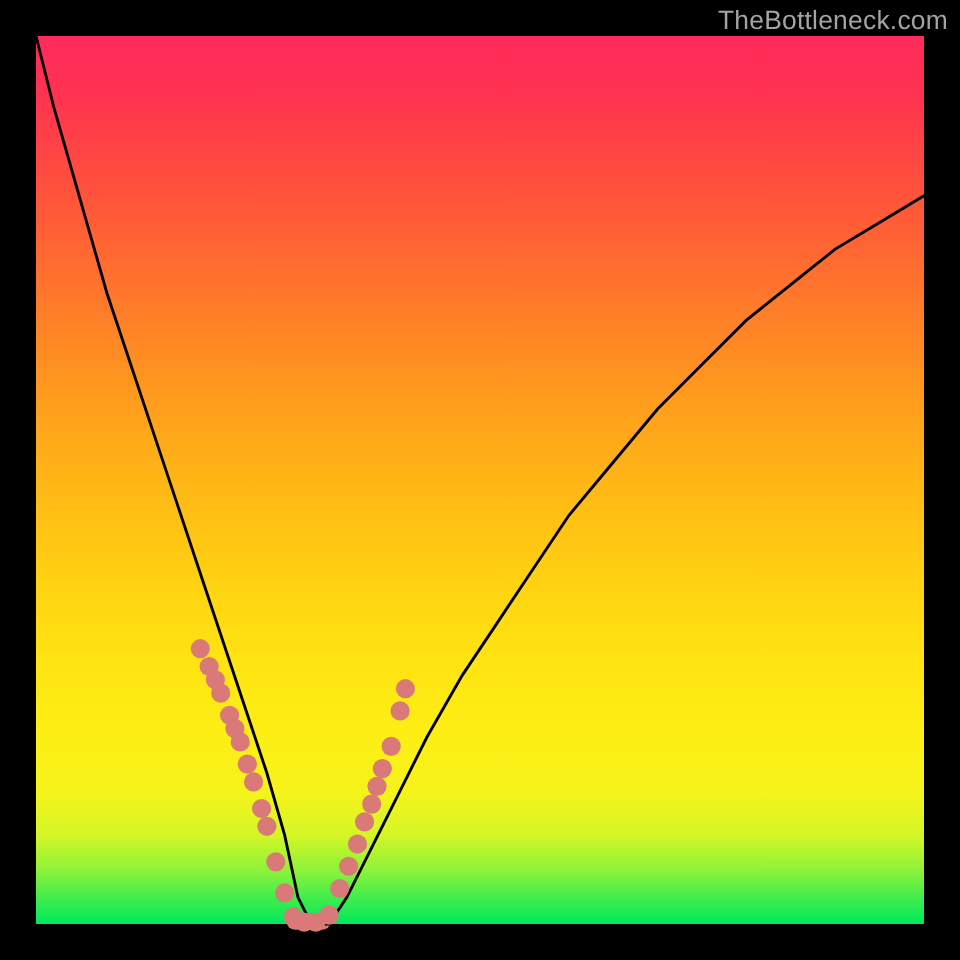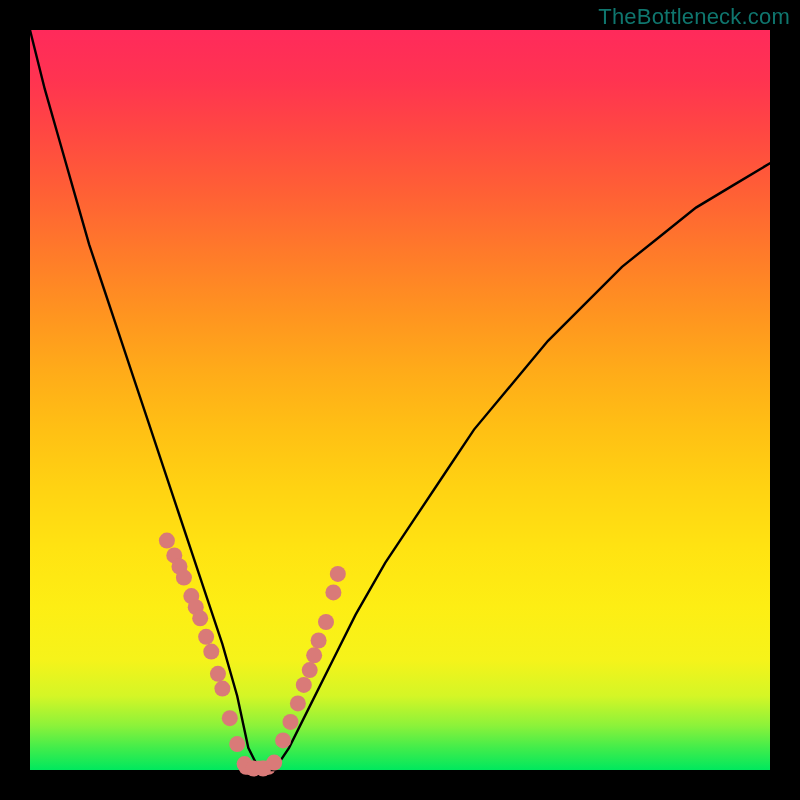--- a/index.html
+++ b/index.html
@@ -40,21 +40,21 @@
       #ff6035 78%,
       #ff4842 86%,
       #ff3450 93%,
       #ff2a5b 100%
     );
   }
   .watermark {
     position: absolute;
     top: 4px;
     right: 10px;
-    color: #0f766e;
+    color: #a3a3a3;
     font-size: 22px;
     font-weight: 400;
     letter-spacing: 0.2px;
   }
   svg.curve-layer {
     position: absolute;
     left: 0;
     top: 0;
     width: 740px;
     height: 740px;

